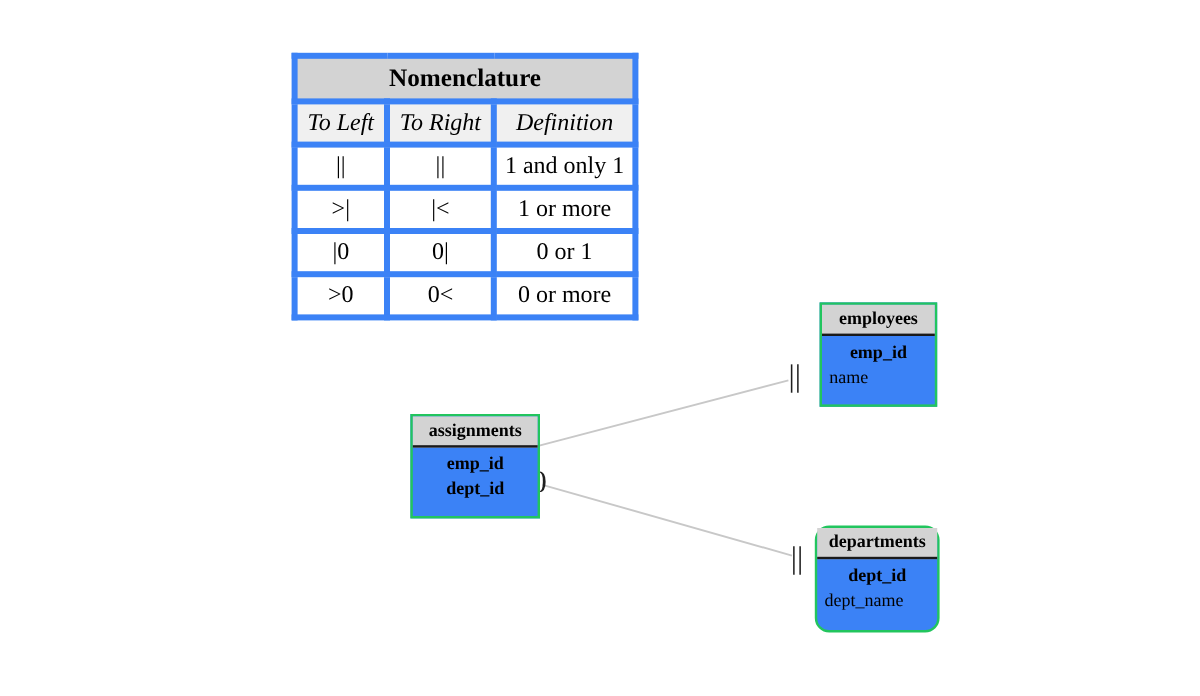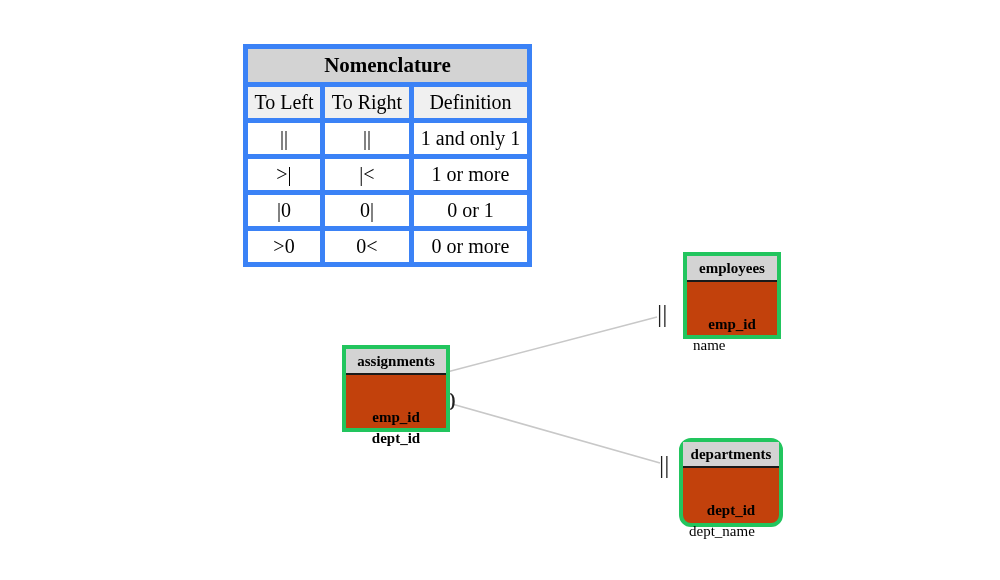--- a/index.html
+++ b/index.html
@@ -30,46 +30,47 @@
   }
   table.nomen td.title-cell {
     background: #d3d3d3;
     font-weight: bold;
     font-size: 21px;
     height: 35px;
   }
   table.nomen tr.hdr td {
     background: #f0f0f0;
     height: 32px;
+    font-style: italic;
   }
   table.nomen tr.datarow td { height: 33px; }
 
   
   .entity {
     position: absolute;
-    border: 4px solid #22c55e;
-    background: #c2410c;
+    border: 2px solid #22c55e;
+    background: #3b82f6;
   }
   .entity-header {
     background: #d3d3d3;
     border-bottom: 2px solid #1a1a1a;
     font-weight: bold;
     font-size: 15px;
     text-align: center;
     height: 26px;
     line-height: 25px;
     overflow: hidden;
     white-space: nowrap;
   }
   .entity-body { padding-top: 7px; }
   .field {
     font-size: 15px;
     line-height: 15px;
   }
-  .field.key { font-weight: bold; text-align: center; margin-top: 28px; }
+  .field.key { font-weight: bold; text-align: center; }
   .field.plain { text-align: left; padding-left: 6px; }
   .field + .field { margin-top: 6px; }
 
   #entity-employees   { left: 683px; top: 252px; width: 98px;  height: 87px; }
   #entity-assignments { left: 342px; top: 345px; width: 108px;  height: 87px; }
   #entity-departments { left: 679px; top: 438px; width: 104px; height: 89px; border-radius: 12px; }
 
   
   #rel-lines { position: absolute; left: 0; top: 0; pointer-events: none; }
   .card-sym {

